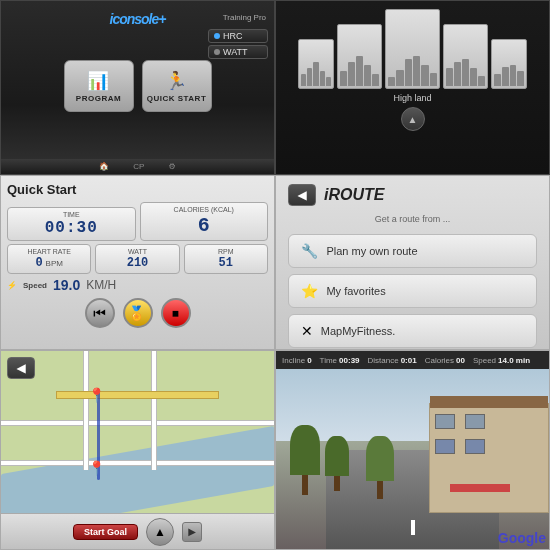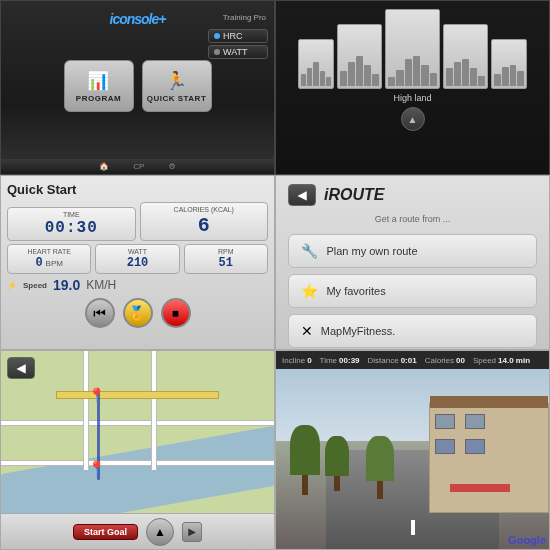--- a/index.html
+++ b/index.html
@@ -568,21 +568,21 @@
       position: absolute;
       top: -8px;
       left: 0; right: 0;
       height: 12px;
       background: #886644;
     }
     .google-logo {
       position: absolute;
       bottom: 3px;
       right: 3px;
-      font-size: 11px;
+      font-size: 14px;
       color: #4444cc;
       font-weight: bold;
       z-index: 10;
     }
 
     
     .grid > * {
       position: relative;
     }
   </style>

